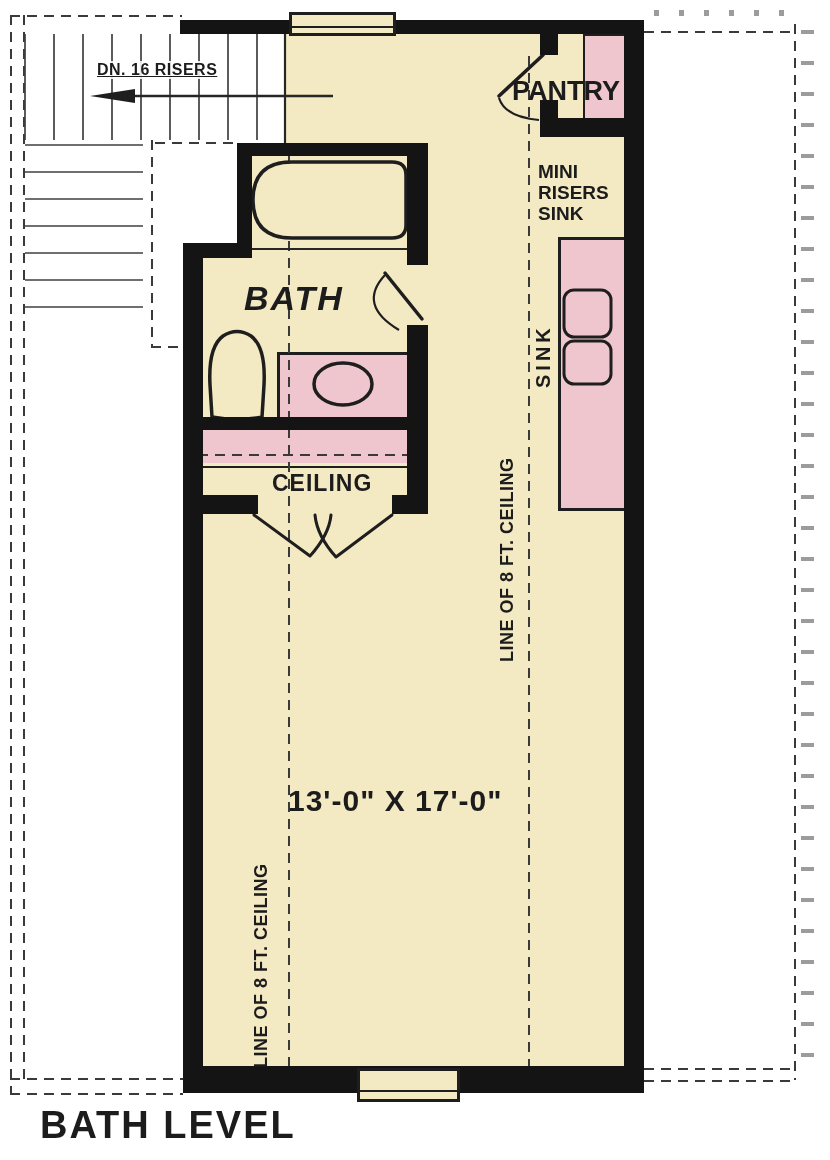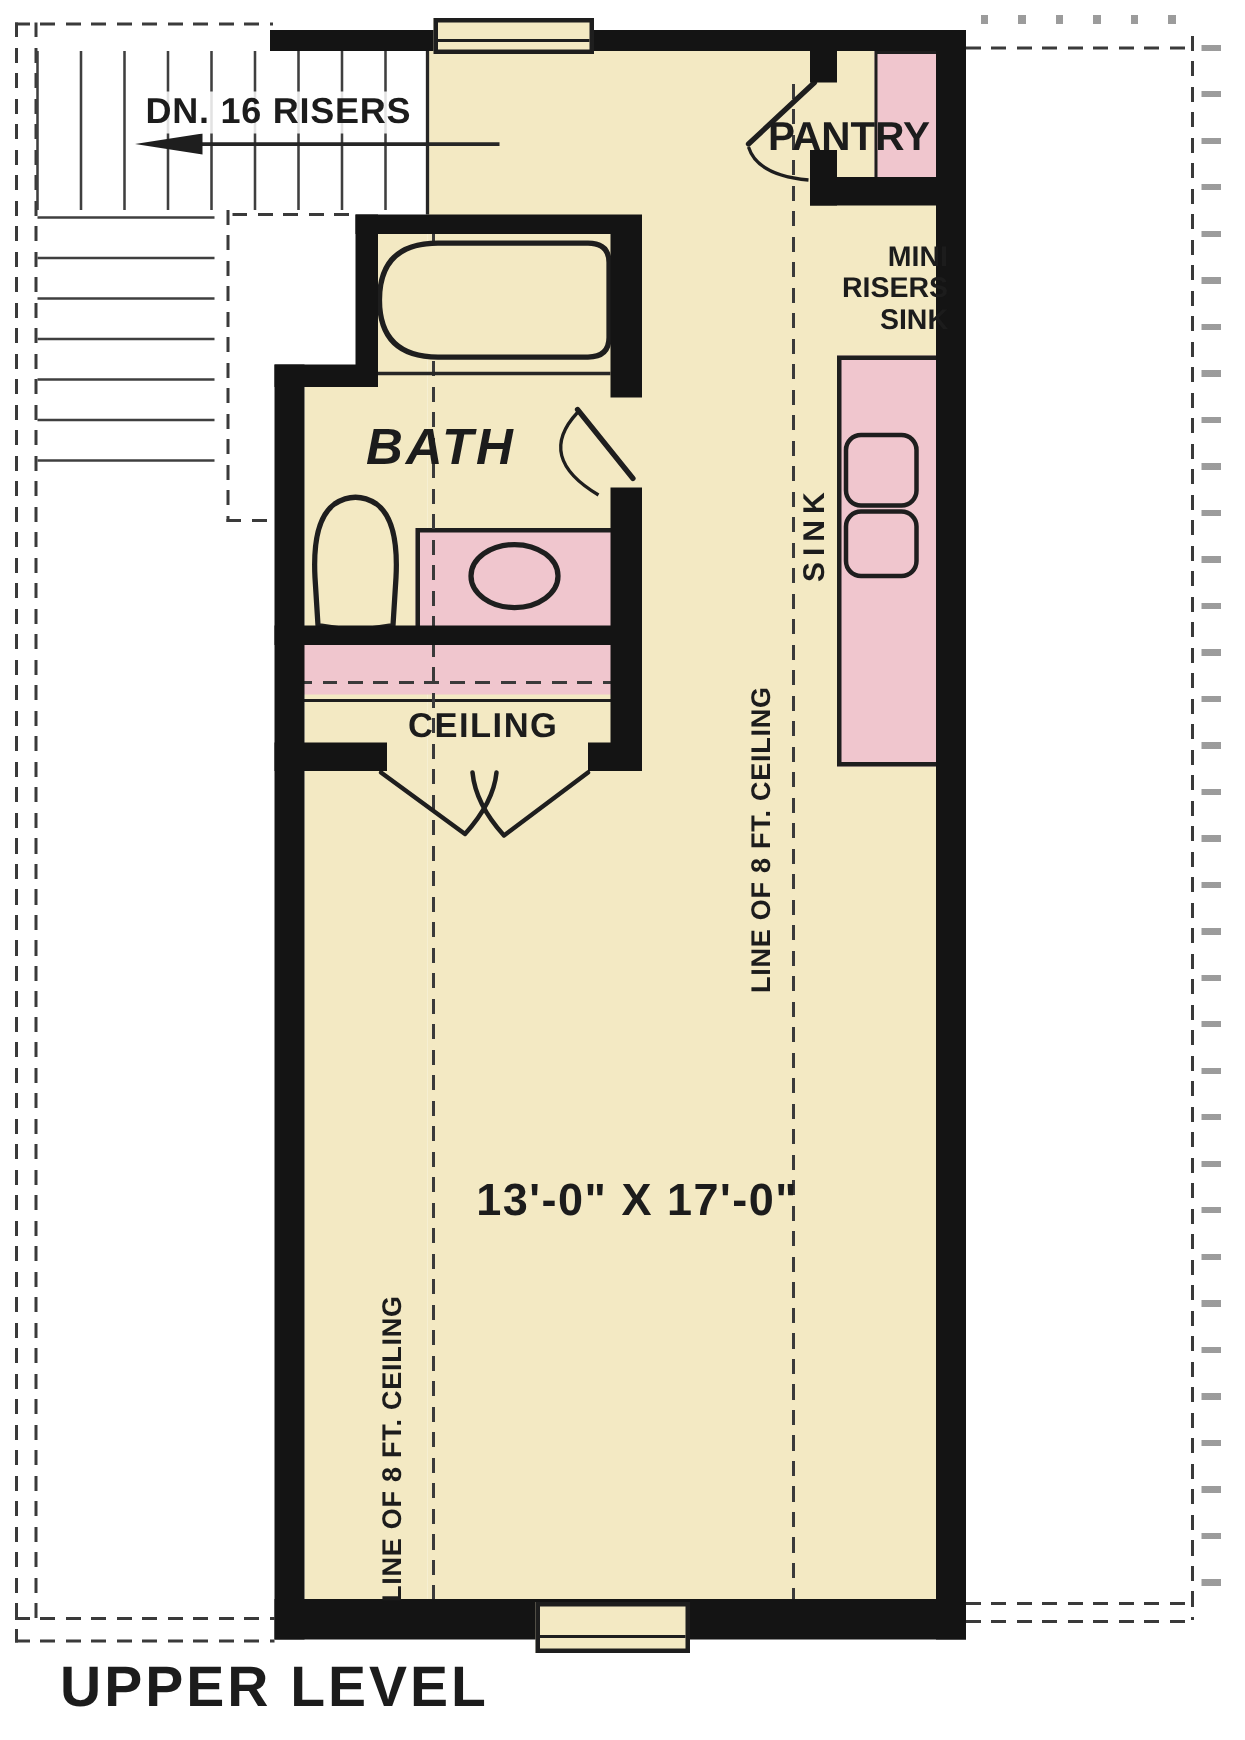--- a/index.html
+++ b/index.html
@@ -19,21 +19,21 @@
     background:repeating-linear-gradient(to right,var(--dashc) 0 10px,transparent 10px 17px);}
   .ticks-v{position:absolute;width:13px;z-index:5;opacity:.85;
     background:repeating-linear-gradient(to bottom,var(--tick) 0 4px,transparent 4px 31px);}
   .ticks-h{position:absolute;height:6px;z-index:5;opacity:.85;
     background:repeating-linear-gradient(to right,var(--tick) 0 5px,transparent 5px 25px);}
   svg.overlay{position:absolute;left:0;top:0;z-index:30;}
   .window{position:absolute;background:var(--floor);border:3px solid var(--line);z-index:50;}
   .window .mull{position:absolute;left:0;right:0;height:2px;background:var(--line);}
   .label{position:absolute;color:var(--ink);font-weight:bold;white-space:nowrap;z-index:60;}
   .vlabel{writing-mode:vertical-rl;transform:rotate(180deg);}
-  .center{text-align:right;}
+  .center{text-align:left;}
   .fx{stroke:var(--line);stroke-width:3.5;fill:var(--floor);stroke-linejoin:round;stroke-linecap:round;}
   .fx2{stroke:var(--line);stroke-width:3;fill:none;stroke-linejoin:round;stroke-linecap:round;}
   .arc{stroke:var(--line);stroke-width:2.2;fill:none;}
   .leaf{stroke:var(--line);stroke-width:3.5;stroke-linecap:round;}
   .thin{stroke:#3f3f3f;stroke-width:1.7;}
   .med{stroke:#262626;stroke-width:2.2;}
 </style>
 </head>
 <body>
 
@@ -130,28 +130,28 @@
   <div class="wall" style="left:540px;top:100px;width:18px;height:37px;"></div>
   <div class="wall" style="left:540px;top:118px;width:84px;height:19px;"></div>
 
   <div class="window" style="left:289px;top:12px;width:101px;height:18px;">
     <div class="mull" style="top:11px;"></div>
   </div>
   <div class="window" style="left:357px;top:1068px;width:97px;height:28px;">
     <div class="mull" style="top:19px;"></div>
   </div>
 
-  <div class="label" style="left:94px;top:61px;font-size:24px;letter-spacing:.5px;background:rgba(255,255,255,.85);padding:0 3px;">DN. 16 RISERS</div>
+  <div class="label" style="left:94px;top:61px;font-size:16px;letter-spacing:.5px;background:rgba(255,255,255,.85);padding:0 3px;text-decoration:underline;">DN. 16 RISERS</div>
   <div class="label" style="left:512px;top:76px;font-size:27px;">PANTRY</div>
   <div class="label center" style="left:538px;top:161px;width:94px;font-size:19px;line-height:21px;">
     <span style="display:block">MINI</span>
     <span style="display:block">RISERS</span>
     <span style="display:block">SINK</span>
   </div>
   <div class="label vlabel" style="left:532px;top:290px;width:26px;height:98px;font-size:20px;letter-spacing:4px;">SINK</div>
   <div class="label" style="left:244px;top:279px;font-size:34px;letter-spacing:2px;font-style:italic;">BATH</div>
   <div class="label" style="left:272px;top:470px;font-size:23px;letter-spacing:1px;">CEILING</div>
   <div class="label center" style="left:288px;top:784px;width:244px;font-size:30px;letter-spacing:1px;">13'-0" X 17'-0"</div>
   <div class="label vlabel" style="left:251px;top:816px;width:27px;height:252px;font-size:18px;letter-spacing:.5px;">LINE OF 8 FT. CEILING</div>
   <div class="label vlabel" style="left:497px;top:410px;width:27px;height:252px;font-size:18px;letter-spacing:.5px;">LINE OF 8 FT. CEILING</div>
-  <div class="label" style="left:40px;top:1104px;font-size:38px;letter-spacing:2px;">UPPER LEVEL</div>
+  <div class="label" style="left:40px;top:1104px;font-size:38px;letter-spacing:2px;">BATH LEVEL</div>
 
 </div>
 
 </body></html>

